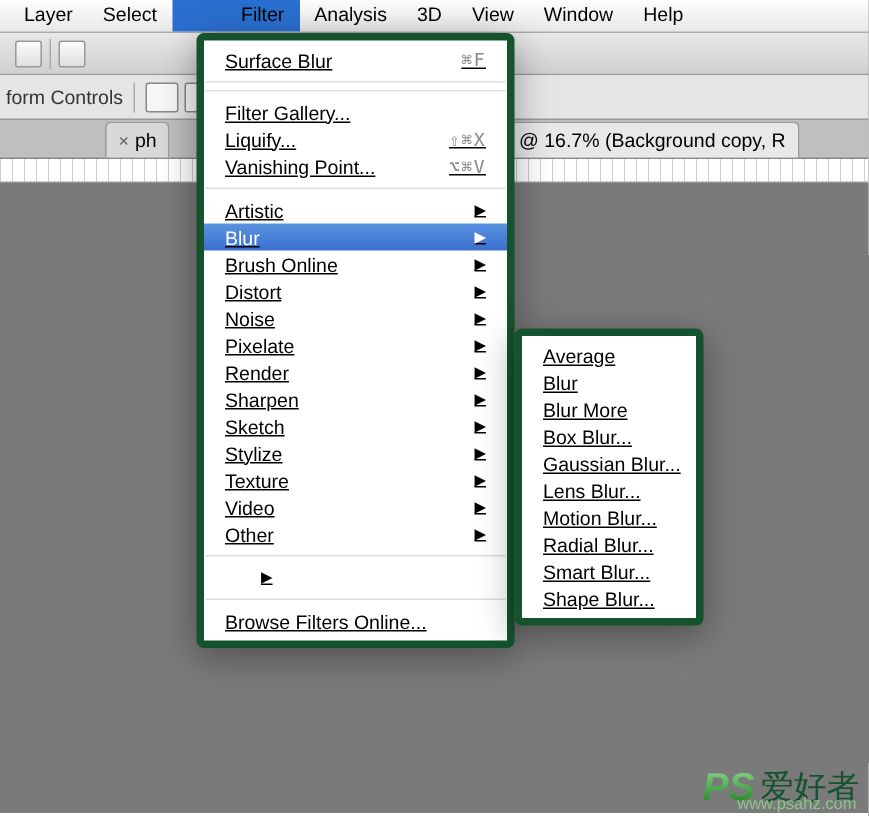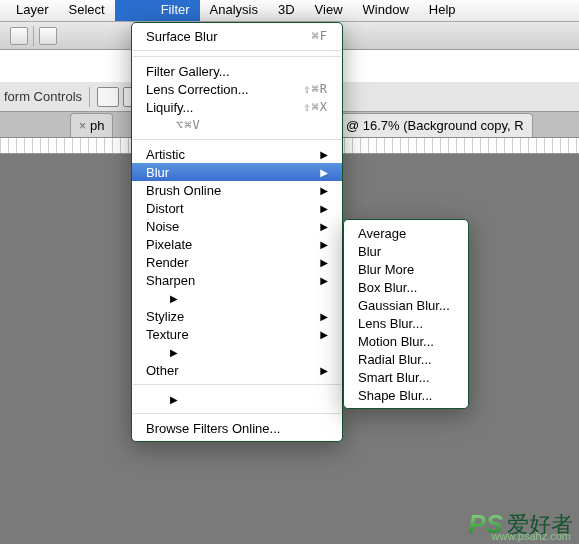--- a/index.html
+++ b/index.html
@@ -1,42 +1,42 @@
 <!DOCTYPE html>
 <html><head>
 <meta charset="utf-8">
 <style>
 * { margin: 0; padding: 0; box-sizing: border-box; font-family: "Lucida Grande", Arial, sans-serif; font-size: 13px; }
 body { width: 579px; height: 544px; background: #fff; position: relative; overflow: hidden; }
 
 .menubar { height: 22px; background: linear-gradient(#fdfdfd, #e8e8e8); display: flex; padding-left: 6px; border-bottom: 1px solid #aaa; }
 .menubar-item { padding: 2px 10px; color: #000; cursor: default; }
-.menubar-item.active { background: #2a6fcf; color: #ffffff; padding-left: 46px; }
+.menubar-item.active { background: #2a6fcf; color: #000000; padding-left: 46px; }
 
 .toolbar { height: 28px; background: linear-gradient(#e8e8e8, #d0d0d0); border-bottom: 1px solid #999; display: flex; align-items: center; padding-left: 6px; gap: 2px; }
 .tool-btn { width: 18px; height: 18px; border: 1px solid #999; background: linear-gradient(#fcfcfc,#e0e0e0); border-radius: 2px; }
 .sep { width: 1px; height: 20px; background: #aaa; margin: 0 3px; }
 
-.options { height: 30px; background: #e5e5e5; border-bottom: 1px solid #999; display: flex; align-items: center; padding-left: 4px; gap: 4px; font-size: 12px; color: #333; margin-top: 32px; }
+.options { height: 30px; background: #e5e5e5; border-bottom: 1px solid #999; display: flex; align-items: center; padding-left: 4px; gap: 4px; font-size: 12px; color: #333; }
 .opt-box { width: 22px; height: 20px; border: 1px solid #888; background: #f6f6f6; border-radius: 2px; }
 
 .tabbar { height: 26px; background: #bfbfbf; border-bottom: 1px solid #888; display: flex; align-items: flex-end; padding-left: 70px; }
 .tab { background: #d8d8d8; border: 1px solid #999; border-bottom: none; padding: 4px 8px; border-radius: 4px 4px 0 0; font-size: 11px; display: flex; align-items: center; gap: 4px; margin-right: -1px; }
 .tab .close { font-size: 12px; color: #666; }
 
 .ruler-h { height: 16px; background: #fff; border-bottom: 1px solid #999; position: relative; }
 .ruler-h::before { content:""; position:absolute; inset:0; background:
   repeating-linear-gradient(90deg,#aaa 0,#aaa 1px,transparent 1px,transparent 8px);
   opacity:.6;
 }
 
 .canvas { background: #7a7a7a; height: 420px; position: relative; }
 
 
-.menu { position: absolute; background: #fff; border: 1px solid #14532d; border-radius: 5px; box-shadow: 0 6px 24px rgba(0,0,0,.35); padding: 4px 0; }
+.menu { position: absolute; background: #fff; border: 5px solid #14532d; border-radius: 5px; box-shadow: 0 6px 24px rgba(0,0,0,.35); padding: 4px 0; text-decoration: underline; }
 .menu-item { display: flex; align-items: center; justify-content: space-between; padding: 1px 14px; cursor: default; white-space: nowrap; min-height: 18px; }
 .menu-item .label { flex: 1; }
 .menu-item .shortcut { color: #888; font-size: 12px; margin-left: 30px; letter-spacing: 1px; font-family: Menlo, monospace; }
 .menu-item .arrow { margin-left: 24px; font-size: 10px; }
 .menu-item.highlight { background: linear-gradient(#5a93e0,#3a6fcf); color: #fff; }
 .menu-sep { height: 1px; background: #ddd; margin: 5px 1px; }
 
 .filter-menu { top: 22px; left: 131px; width: 212px; }
 .blur-sub { top: 219px; left: 343px; width: 126px; }
 
@@ -92,28 +92,25 @@
     <div class="menu-item">
       <span class="label">Surface Blur</span>
       <span class="shortcut">⌘F</span>
     </div>
     <div class="menu-sep"></div>
     <div class="menu-sep"></div>
     <div class="menu-item">
       <span class="label">Filter Gallery...</span>
     </div>
     <div class="menu-item">
-      <span class="label">Lens Correction...</span>
-      <span class="shortcut">⇧⌘R</span>
-    </div>
-    <div class="menu-item">
       <span class="label">Liquify...</span>
       <span class="shortcut">⇧⌘X</span>
     </div>
     <div class="menu-item">
+      <span class="label">Vanishing Point...</span>
       <span class="shortcut">⌥⌘V</span>
     </div>
     <div class="menu-sep"></div>
     <div class="menu-item">
       <span class="label">Artistic</span>
       <span class="arrow">▶</span>
     </div>
     <div class="menu-item highlight">
       <span class="label">Blur</span>
       <span class="arrow">▶</span>
@@ -136,31 +133,33 @@
     </div>
     <div class="menu-item">
       <span class="label">Render</span>
       <span class="arrow">▶</span>
     </div>
     <div class="menu-item">
       <span class="label">Sharpen</span>
       <span class="arrow">▶</span>
     </div>
     <div class="menu-item">
+      <span class="label">Sketch</span>
       <span class="arrow">▶</span>
     </div>
     <div class="menu-item">
       <span class="label">Stylize</span>
       <span class="arrow">▶</span>
     </div>
     <div class="menu-item">
       <span class="label">Texture</span>
       <span class="arrow">▶</span>
     </div>
     <div class="menu-item">
+      <span class="label">Video</span>
       <span class="arrow">▶</span>
     </div>
     <div class="menu-item">
       <span class="label">Other</span>
       <span class="arrow">▶</span>
     </div>
     <div class="menu-sep"></div>
     <div class="menu-item">
       <span class="arrow">▶</span>
     </div>

